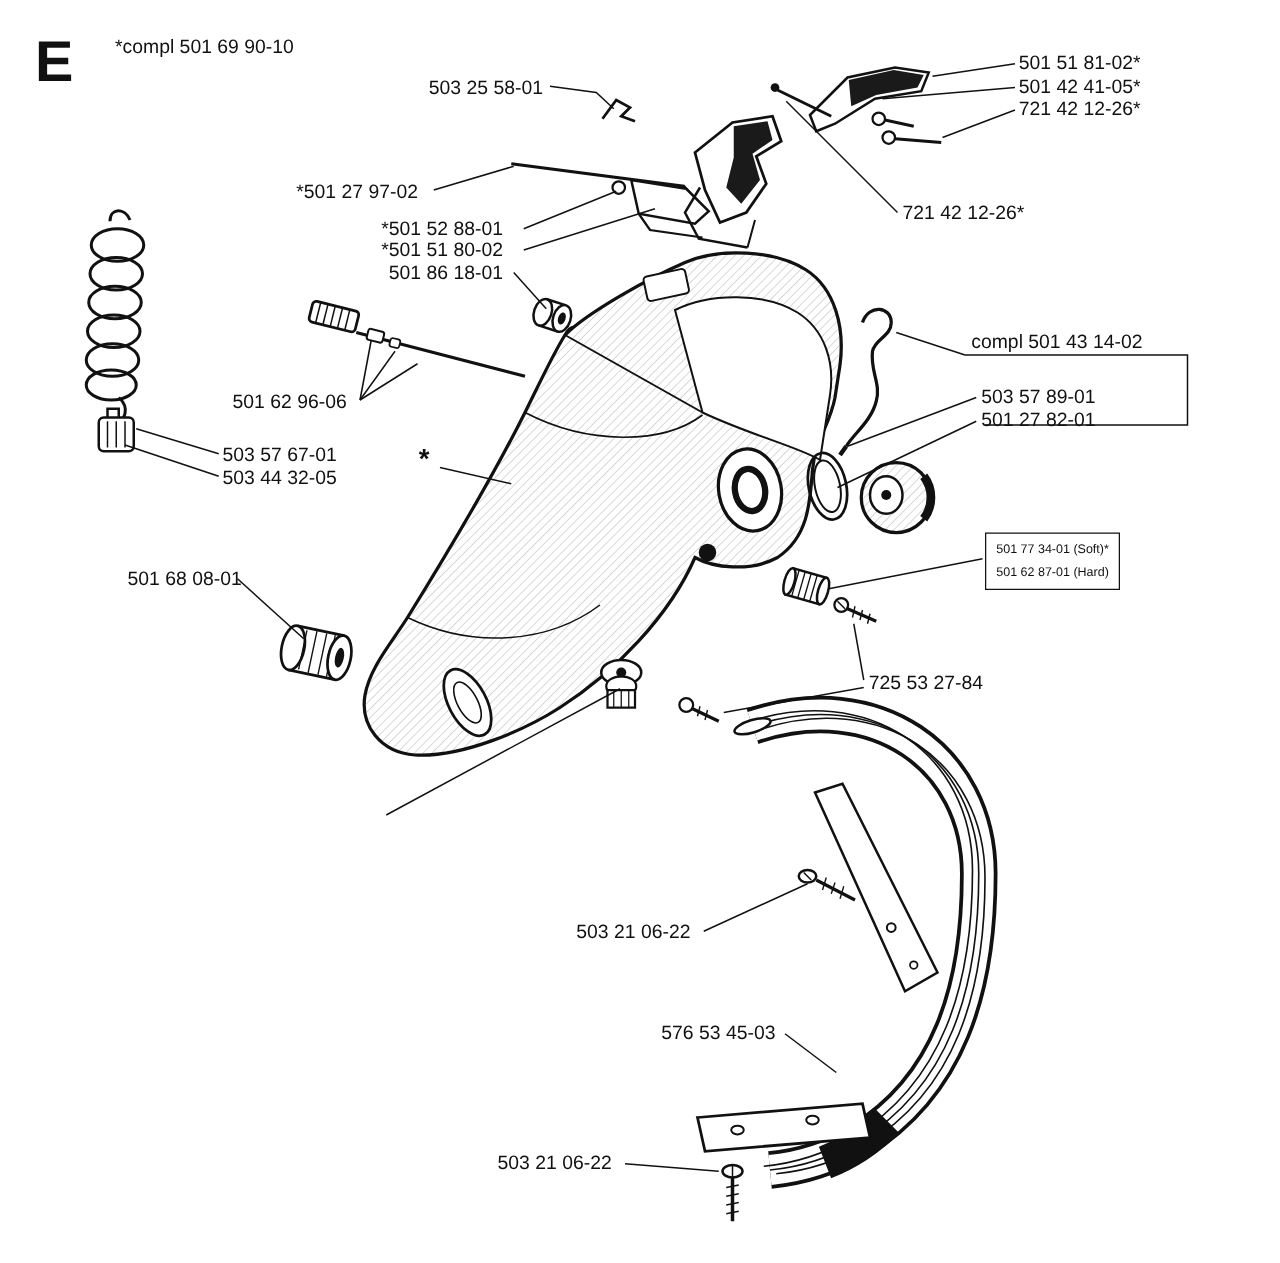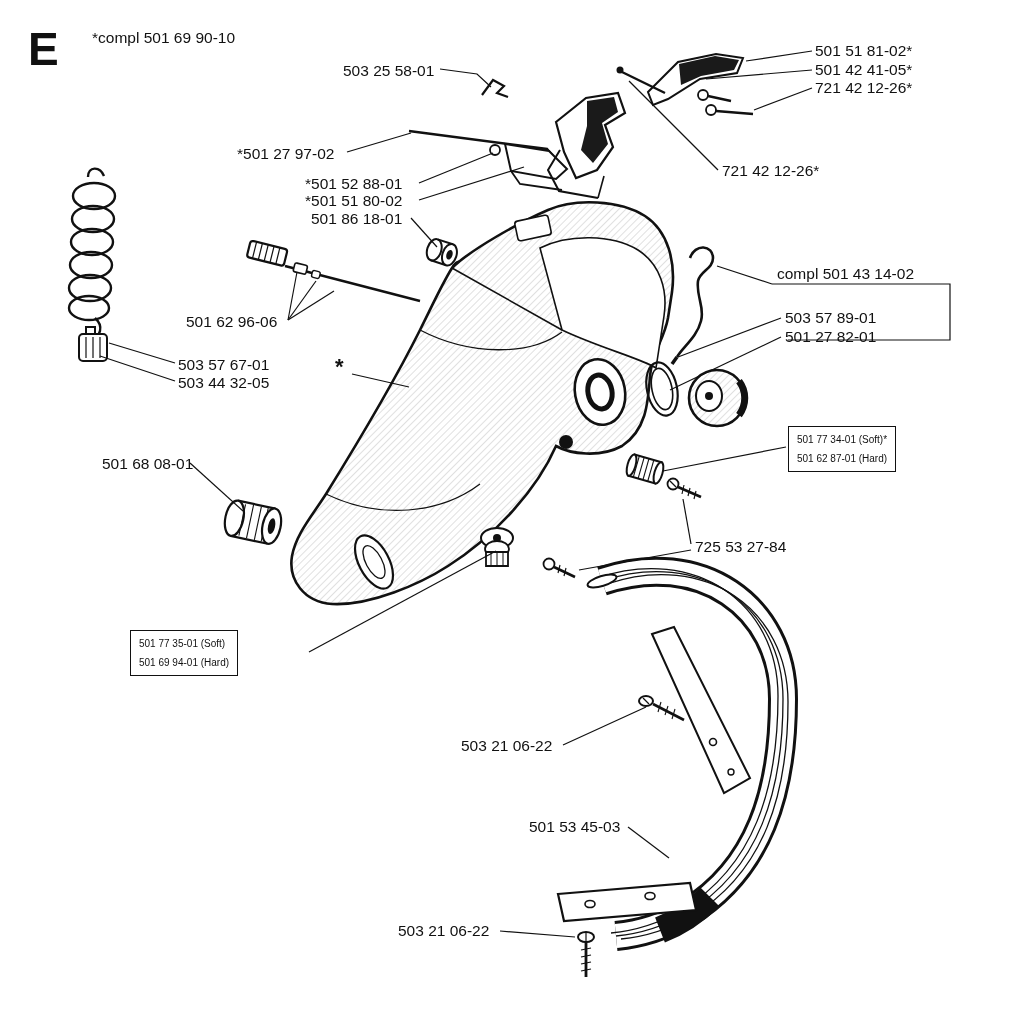--- a/index.html
+++ b/index.html
@@ -273,26 +273,22 @@
   <div class="lbl" style="left:722px;top:162px">721 42 12-26*</div>
   <div class="lbl" style="left:777px;top:265px">compl 501 43 14-02</div>
   <div class="lbl" style="left:785px;top:309px">503 57 89-01</div>
   <div class="lbl" style="left:785px;top:328px">501 27 82-01</div>
   <div class="lbl" style="left:186px;top:313px">501 62 96-06</div>
   <div class="lbl" style="left:178px;top:356px">503 57 67-01</div>
   <div class="lbl" style="left:178px;top:374px">503 44 32-05</div>
   <div class="lbl" style="left:102px;top:455px">501 68 08-01</div>
   <div class="lbl" style="left:695px;top:538px">725 53 27-84</div>
   <div class="lbl" style="left:461px;top:737px">503 21 06-22</div>
-  <div class="lbl" style="left:529px;top:818px">501 53 45-03</div>
+  <div class="lbl" style="left:529px;top:818px">576 53 45-03</div>
   <div class="lbl" style="left:398px;top:922px">503 21 06-22</div>
   <div class="lbl body-marker" style="left:335px;top:358px">*</div>
 
   <div class="lbl-box" style="left:788px;top:426px">
     <div class="line">501 77 34-01 (Soft)*</div>
     <div class="line">501 62 87-01 (Hard)</div>
   </div>
-  <div class="lbl-box" style="left:130px;top:630px">
-    <div class="line">501 77 35-01 (Soft)</div>
-    <div class="line">501 69 94-01 (Hard)</div>
-  </div>
 
 </div>
 
 </body></html>

